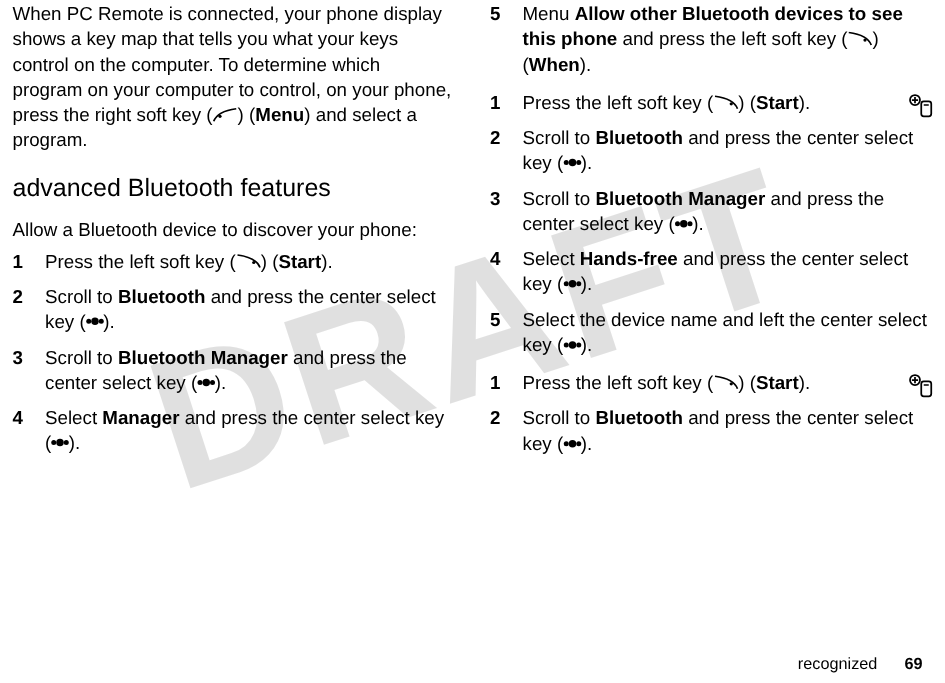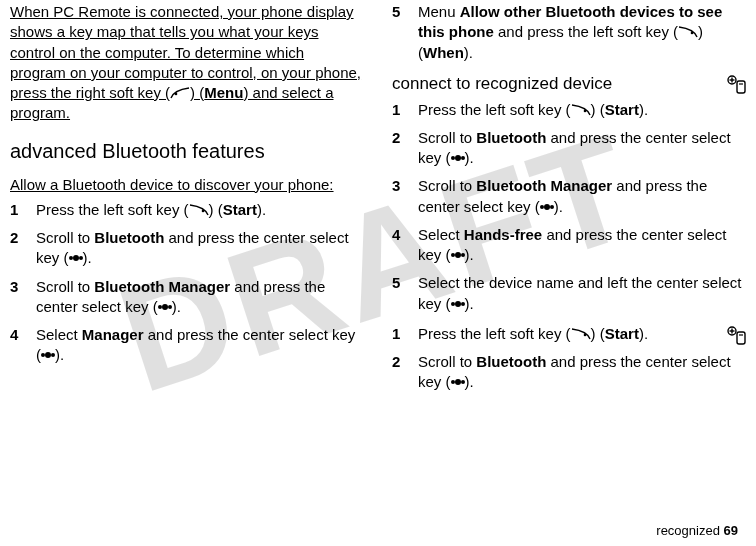--- a/index.html
+++ b/index.html
@@ -27,21 +27,21 @@
     z-index: 0;
     font-family: Arial, sans-serif;
   }
   .cols {
     display: flex;
     gap: 28px;
     position: relative;
     z-index: 1;
   }
   .col { flex: 1; }
-  p.para { margin-bottom: 14px; text-decoration: underline; }
+  p.para { margin-bottom: 14px; }
   h2.sec {
     font-size: 20px;
     font-weight: normal;
     margin-bottom: 10px;
     margin-top: 4px;
   }
   h3.sub {
     font-size: 17px;
     font-weight: normal;
     margin-bottom: 4px;
@@ -99,21 +99,21 @@
     background:#000; border-radius:50%;
     box-shadow: 10px 0 0 #000;
   }
   .footer {
     position: absolute;
     bottom: 6px;
     right: 18px;
     font-size: 13px;
     z-index: 1;
   }
-  .footer .pg { font-weight: bold; }
+  .footer .pg { font-weight: bold; margin-left: 18px; }
 </style>
 </head>
 <body>
 
 <div class="watermark">DRAFT</div>
 
 <div class="cols">
 
   <div class="col">
     <p class="para">
@@ -151,56 +151,20 @@
   </div>
 
   <div class="col">
     <ol class="steps">
       <li>
         <span class="num">5</span>
         <span class="body"><span>Menu </span><span class="cond">Allow other Bluetooth devices to see this phone</span><span> and press the left soft key (</span><span class="key-icon"><svg viewBox="0 0 20 12">
                 <path d="M19 11 Q16 3 1 1" fill="none" stroke="#000" stroke-width="1.4"></path>
                 <circle cx="14" cy="7" r="1.3" fill="#000"></circle>
               </svg></span>) (<span class="cond">When</span><span>).</span></span>
-      </li>
-    </ol>
-
-    <h3 class="sub" style="margin-top:10px">
-      <span>connect to recognized device</span>
-      <span class="bt-icon"><svg viewBox="0 0 22 20">
-            <circle cx="6" cy="5" r="4" fill="none" stroke="#000" stroke-width="1.4"></circle>
-            <line x1="6" y1="2.5" x2="6" y2="7.5" stroke="#000" stroke-width="1.4"></line>
-            <line x1="3.5" y1="5" x2="8.5" y2="5" stroke="#000" stroke-width="1.4"></line>
-            <rect x="11" y="6" width="8" height="12" rx="2" fill="none" stroke="#000" stroke-width="1.4"></rect>
-            <line x1="13" y1="9" x2="17" y2="9" stroke="#000" stroke-width="1.2"></line>
-          </svg></span>
-    </h3>
-    <ol class="steps">
-      <li>
-        <span class="num">1</span>
-        <span class="body"><span>Press the left soft key (</span><span class="key-icon"><svg viewBox="0 0 20 12">
-                <path d="M19 11 Q16 3 1 1" fill="none" stroke="#000" stroke-width="1.4"></path>
-                <circle cx="14" cy="7" r="1.3" fill="#000"></circle>
-              </svg></span>) (<span class="cond">Start</span><span>).</span></span>
-      </li>
-      <li>
-        <span class="num">2</span>
-        <span class="body"><span>Scroll to </span><span class="cond">Bluetooth</span><span> and press the center select key (</span><span class="dot-icon"></span><span>).</span></span>
-      </li>
-      <li>
-        <span class="num">3</span>
-        <span class="body"><span>Scroll to </span><span class="cond">Bluetooth Manager</span><span> and press the center select key (</span><span class="dot-icon"></span><span>).</span></span>
-      </li>
-      <li>
-        <span class="num">4</span>
-        <span class="body"><span>Select </span><span class="cond">Hands-free</span><span> and press the center select key (</span><span class="dot-icon"></span><span>).</span></span>
-      </li>
-      <li>
-        <span class="num">5</span>
-        <span class="body"><span>Select the device name and left the center select key (</span><span class="dot-icon"></span><span>).</span></span>
       </li>
     </ol>
 
     <h3 class="sub" style="margin-top:10px">
       <span class="bt-icon"><svg viewBox="0 0 22 20">
             <circle cx="6" cy="5" r="4" fill="none" stroke="#000" stroke-width="1.4"></circle>
             <line x1="6" y1="2.5" x2="6" y2="7.5" stroke="#000" stroke-width="1.4"></line>
             <line x1="3.5" y1="5" x2="8.5" y2="5" stroke="#000" stroke-width="1.4"></line>
             <rect x="11" y="6" width="8" height="12" rx="2" fill="none" stroke="#000" stroke-width="1.4"></rect>
             <line x1="13" y1="9" x2="17" y2="9" stroke="#000" stroke-width="1.2"></line>
@@ -211,20 +175,55 @@
         <span class="num">1</span>
         <span class="body"><span>Press the left soft key (</span><span class="key-icon"><svg viewBox="0 0 20 12">
                 <path d="M19 11 Q16 3 1 1" fill="none" stroke="#000" stroke-width="1.4"></path>
                 <circle cx="14" cy="7" r="1.3" fill="#000"></circle>
               </svg></span>) (<span class="cond">Start</span><span>).</span></span>
       </li>
       <li>
         <span class="num">2</span>
         <span class="body"><span>Scroll to </span><span class="cond">Bluetooth</span><span> and press the center select key (</span><span class="dot-icon"></span><span>).</span></span>
       </li>
+      <li>
+        <span class="num">3</span>
+        <span class="body"><span>Scroll to </span><span class="cond">Bluetooth Manager</span><span> and press the center select key (</span><span class="dot-icon"></span><span>).</span></span>
+      </li>
+      <li>
+        <span class="num">4</span>
+        <span class="body"><span>Select </span><span class="cond">Hands-free</span><span> and press the center select key (</span><span class="dot-icon"></span><span>).</span></span>
+      </li>
+      <li>
+        <span class="num">5</span>
+        <span class="body"><span>Select the device name and left the center select key (</span><span class="dot-icon"></span><span>).</span></span>
+      </li>
+    </ol>
+
+    <h3 class="sub" style="margin-top:10px">
+      <span class="bt-icon"><svg viewBox="0 0 22 20">
+            <circle cx="6" cy="5" r="4" fill="none" stroke="#000" stroke-width="1.4"></circle>
+            <line x1="6" y1="2.5" x2="6" y2="7.5" stroke="#000" stroke-width="1.4"></line>
+            <line x1="3.5" y1="5" x2="8.5" y2="5" stroke="#000" stroke-width="1.4"></line>
+            <rect x="11" y="6" width="8" height="12" rx="2" fill="none" stroke="#000" stroke-width="1.4"></rect>
+            <line x1="13" y1="9" x2="17" y2="9" stroke="#000" stroke-width="1.2"></line>
+          </svg></span>
+    </h3>
+    <ol class="steps">
+      <li>
+        <span class="num">1</span>
+        <span class="body"><span>Press the left soft key (</span><span class="key-icon"><svg viewBox="0 0 20 12">
+                <path d="M19 11 Q16 3 1 1" fill="none" stroke="#000" stroke-width="1.4"></path>
+                <circle cx="14" cy="7" r="1.3" fill="#000"></circle>
+              </svg></span>) (<span class="cond">Start</span><span>).</span></span>
+      </li>
+      <li>
+        <span class="num">2</span>
+        <span class="body"><span>Scroll to </span><span class="cond">Bluetooth</span><span> and press the center select key (</span><span class="dot-icon"></span><span>).</span></span>
+      </li>
     </ol>
   </div>
 </div>
 
 <div class="footer">
   <span>recognized</span>
   <span class="pg">69</span>
 </div>
 
 </body></html>

